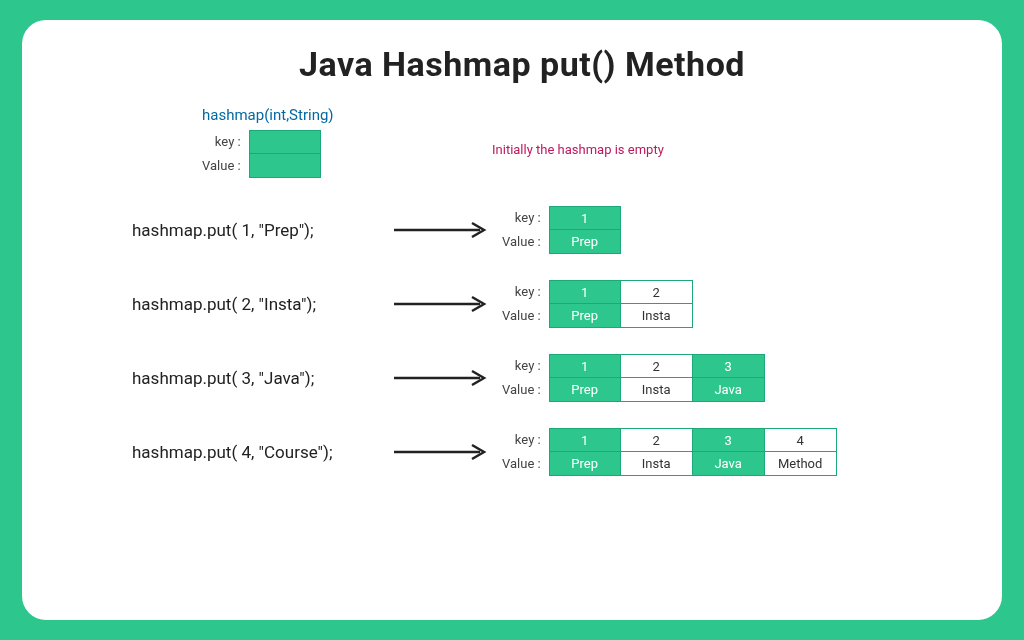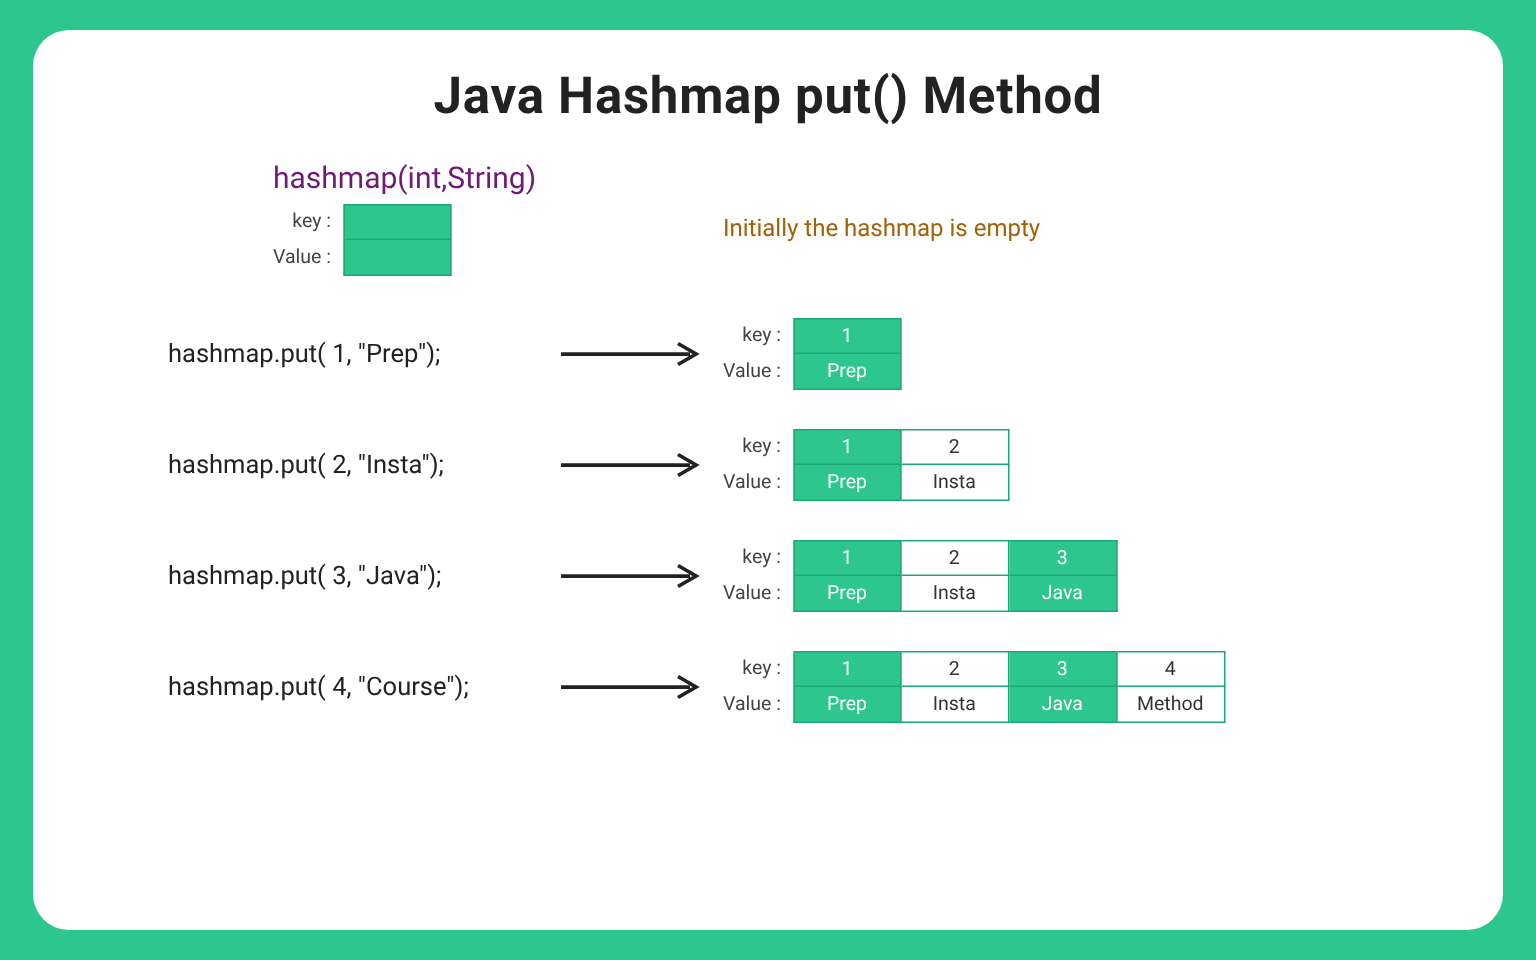--- a/index.html
+++ b/index.html
@@ -11,48 +11,48 @@
     color: #333;
     display: flex;
     align-items: center;
     justify-content: center;
   }
   .card {
     background: #fff;
     width: 980px;
     height: 600px;
     border-radius: 24px;
-    padding: 24px 60px 20px 60px;
+    padding: 24px 60px 20px 80px;
     position: relative;
   }
   .title {
     text-align: center;
     font-size: 34px;
     font-weight: 700;
     color: #222;
     margin-bottom: 22px;
     letter-spacing: 0.5px;
   }
   .decl-row {
     display: flex;
     align-items: flex-start;
     margin-bottom: 28px;
     padding-left: 100px;
   }
   .decl-left { width: 260px; }
   .decl-label {
-    font-size: 20px;
-    color: #701a75;
+    font-size: 15px;
+    color: #0369a1;
     margin-bottom: 6px;
   }
   .decl-note {
-    font-size: 16px;
-    color: #a16207;
+    font-size: 13px;
+    color: #be185d;
     padding-top: 36px;
-    margin-left: 40px;
+    margin-left: 30px;
   }
   .kv-block {
     display: flex;
     align-items: flex-start;
   }
   .kv-labels {
     display: flex;
     flex-direction: column;
     justify-content: flex-end;
     margin-right: 8px;

